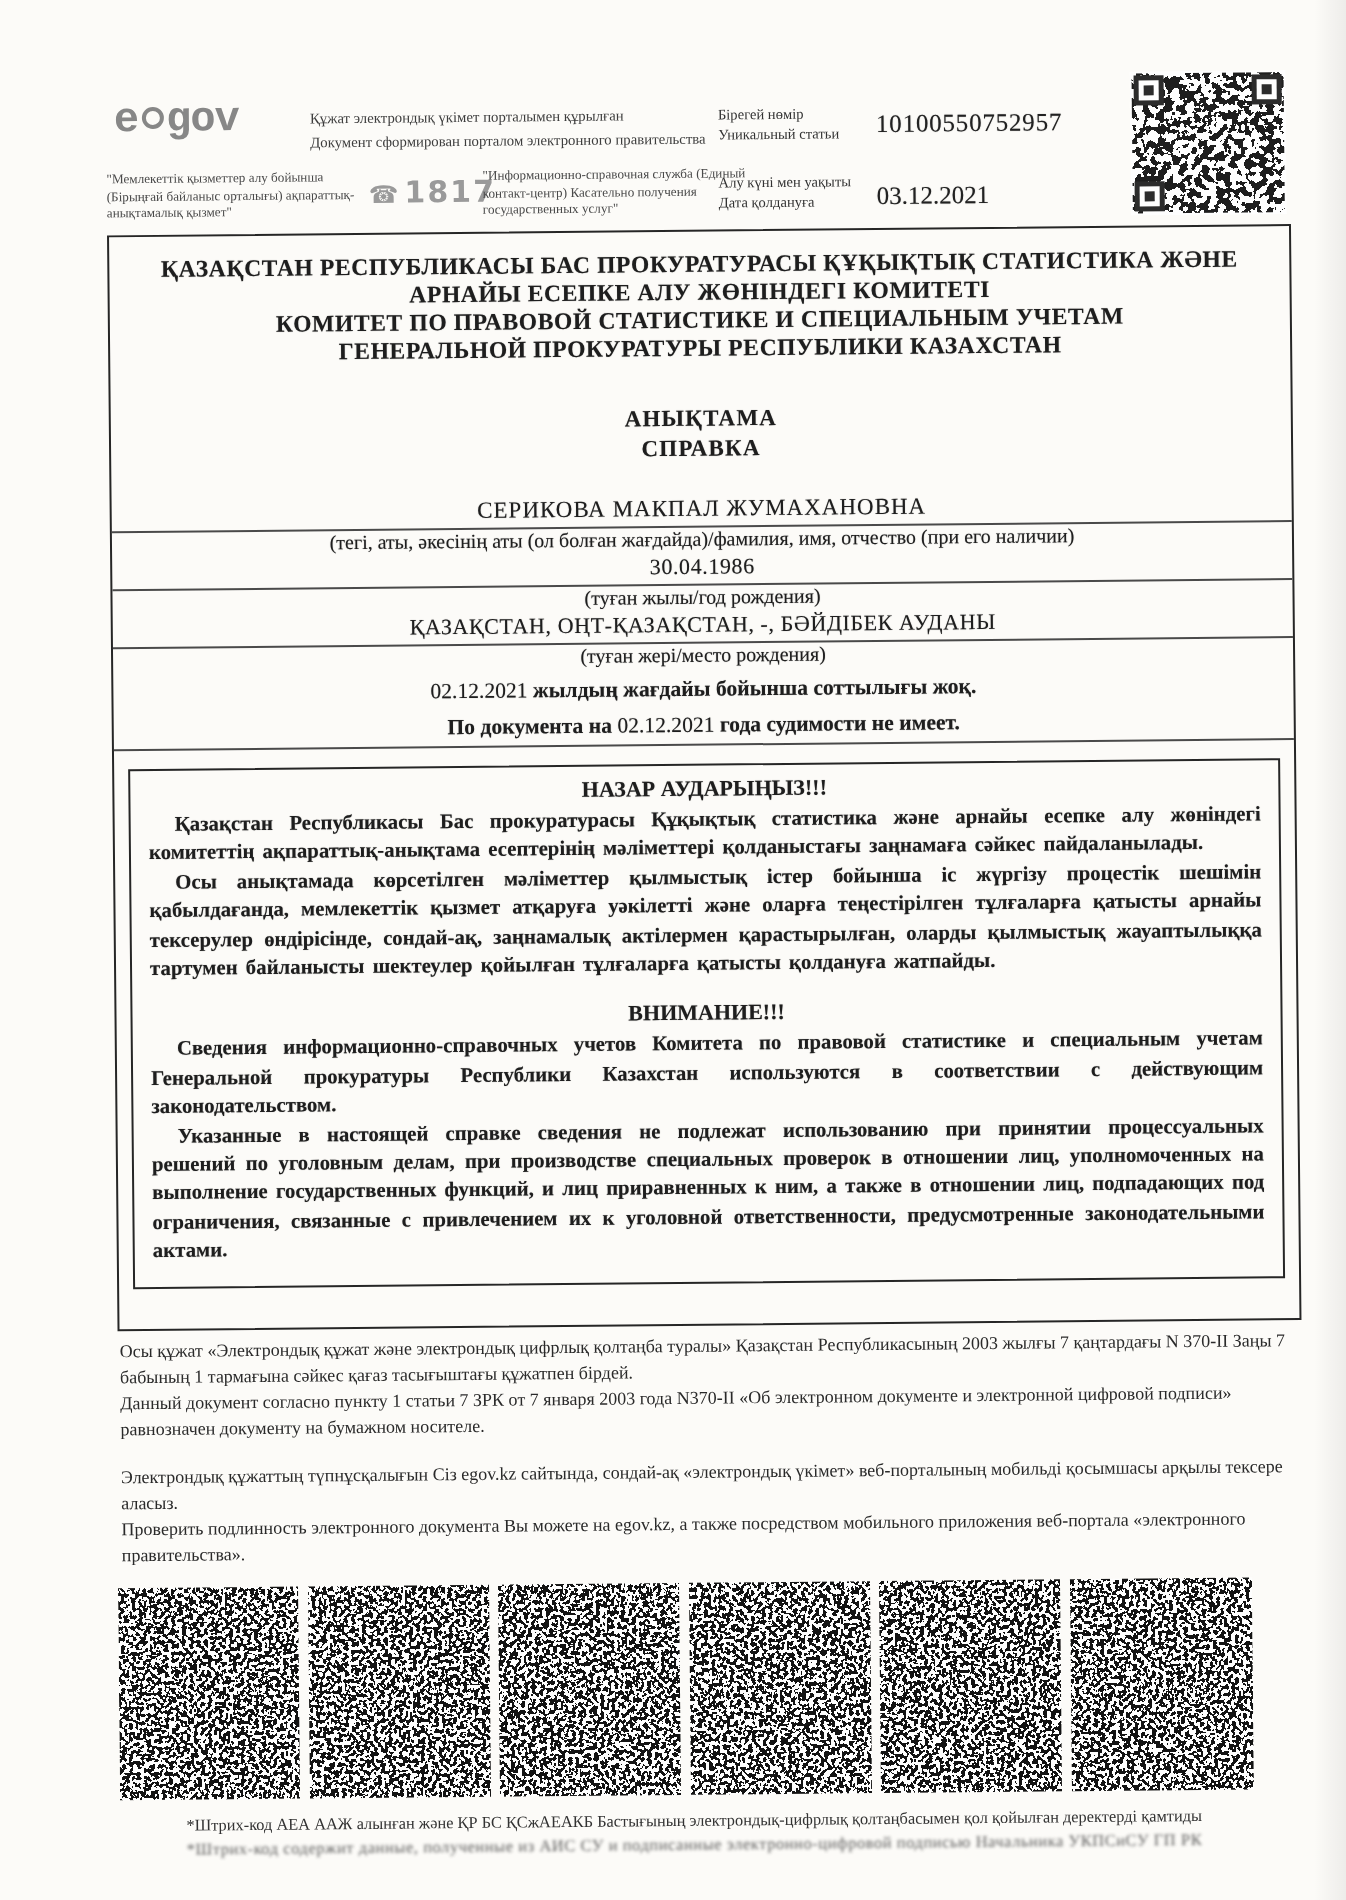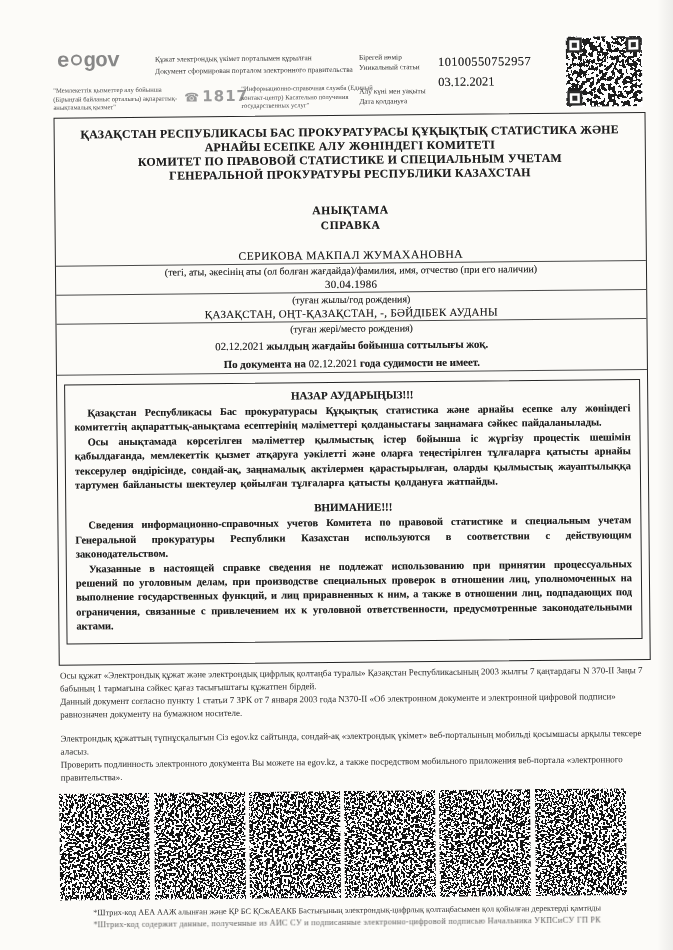--- a/index.html
+++ b/index.html
@@ -18,21 +18,21 @@
     margin:0 1px 1px 2px;}
   .portal{position:absolute;left:102px;top:8px;width:220px;font-size:7.4px;line-height:11.5px;color:#3d3d3d;}
   .contact-left{position:absolute;left:0;top:40px;width:128px;font-size:6.6px;line-height:8.6px;color:#4a4a4a;}
   .phone-wrap{position:absolute;left:131px;top:42px;color:#9a9a9a;font-family:"DejaVu Sans",sans-serif;
     font-weight:700;font-size:15px;letter-spacing:1px;}
   .phone-wrap .glyph{font-size:12px;margin-right:2px;font-weight:400;}
   .contact-right{position:absolute;left:188px;top:40px;width:140px;font-size:6.6px;line-height:8.6px;color:#4a4a4a;}
   .meta-label{position:absolute;width:95px;font-size:7.3px;line-height:10px;color:#333;}
   .meta-1{left:306px;top:9px;} .meta-2{left:306px;top:43px;}
   .meta-value{position:absolute;font-size:12.5px;color:#222;}
-  .val-1{left:385px;top:12px;letter-spacing:.4px;text-align:center;} .val-2{left:385px;top:32px;}
+  .val-1{left:385px;top:12px;letter-spacing:.4px;text-align:center;} .val-2{left:385px;top:48px;}
   .qr{position:absolute;left:512px;top:-6px;width:78px;height:72px;opacity:.88;}
 
   
   .main-box{position:absolute;left:57px;top:115px;width:592px;height:548px;border:1.5px solid #262626;
     box-sizing:border-box;text-align:center;}
   .org-title{padding-top:9px;font-weight:700;font-size:11.8px;line-height:14px;letter-spacing:.3px;}
   .doc-title{margin-top:22px;font-weight:700;font-size:11.5px;line-height:15px;letter-spacing:.6px;}
   .person-name{margin-top:15px;font-size:11.5px;line-height:14px;letter-spacing:.5px;}
   .rule{height:0;border-top:1px solid #4a4a4a;margin:1px 0 0;}
   .caption{font-size:10px;line-height:13px;}

